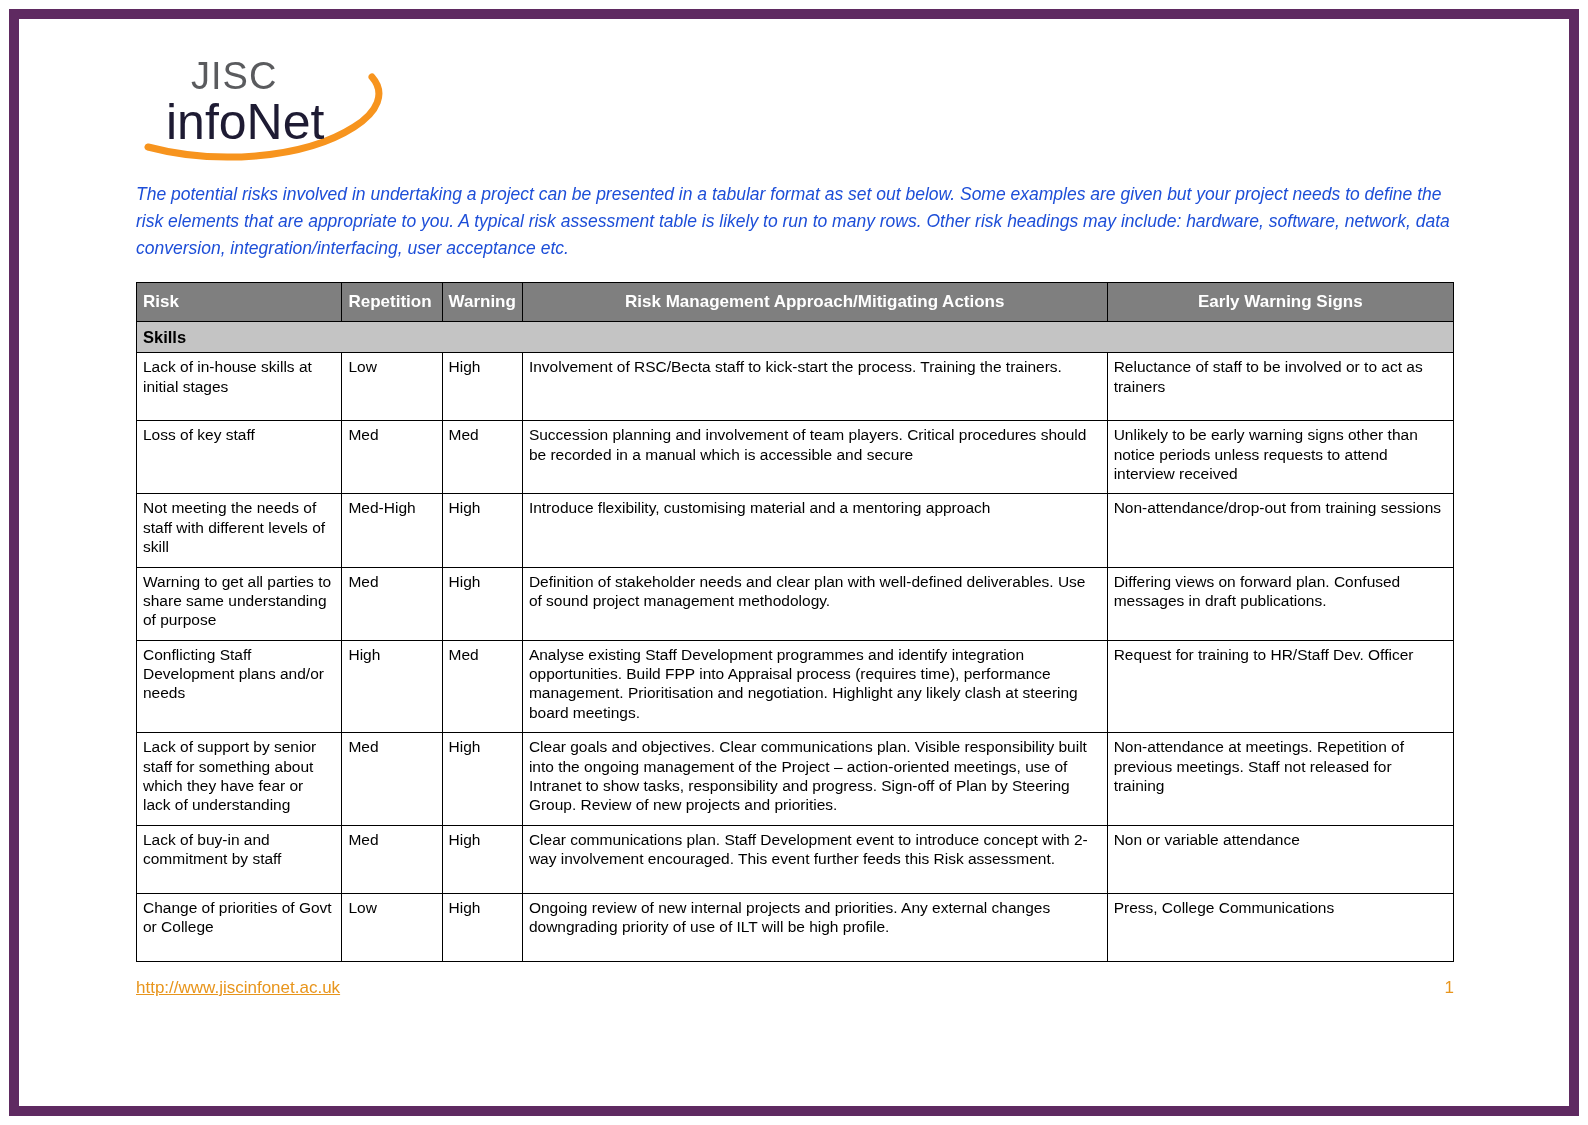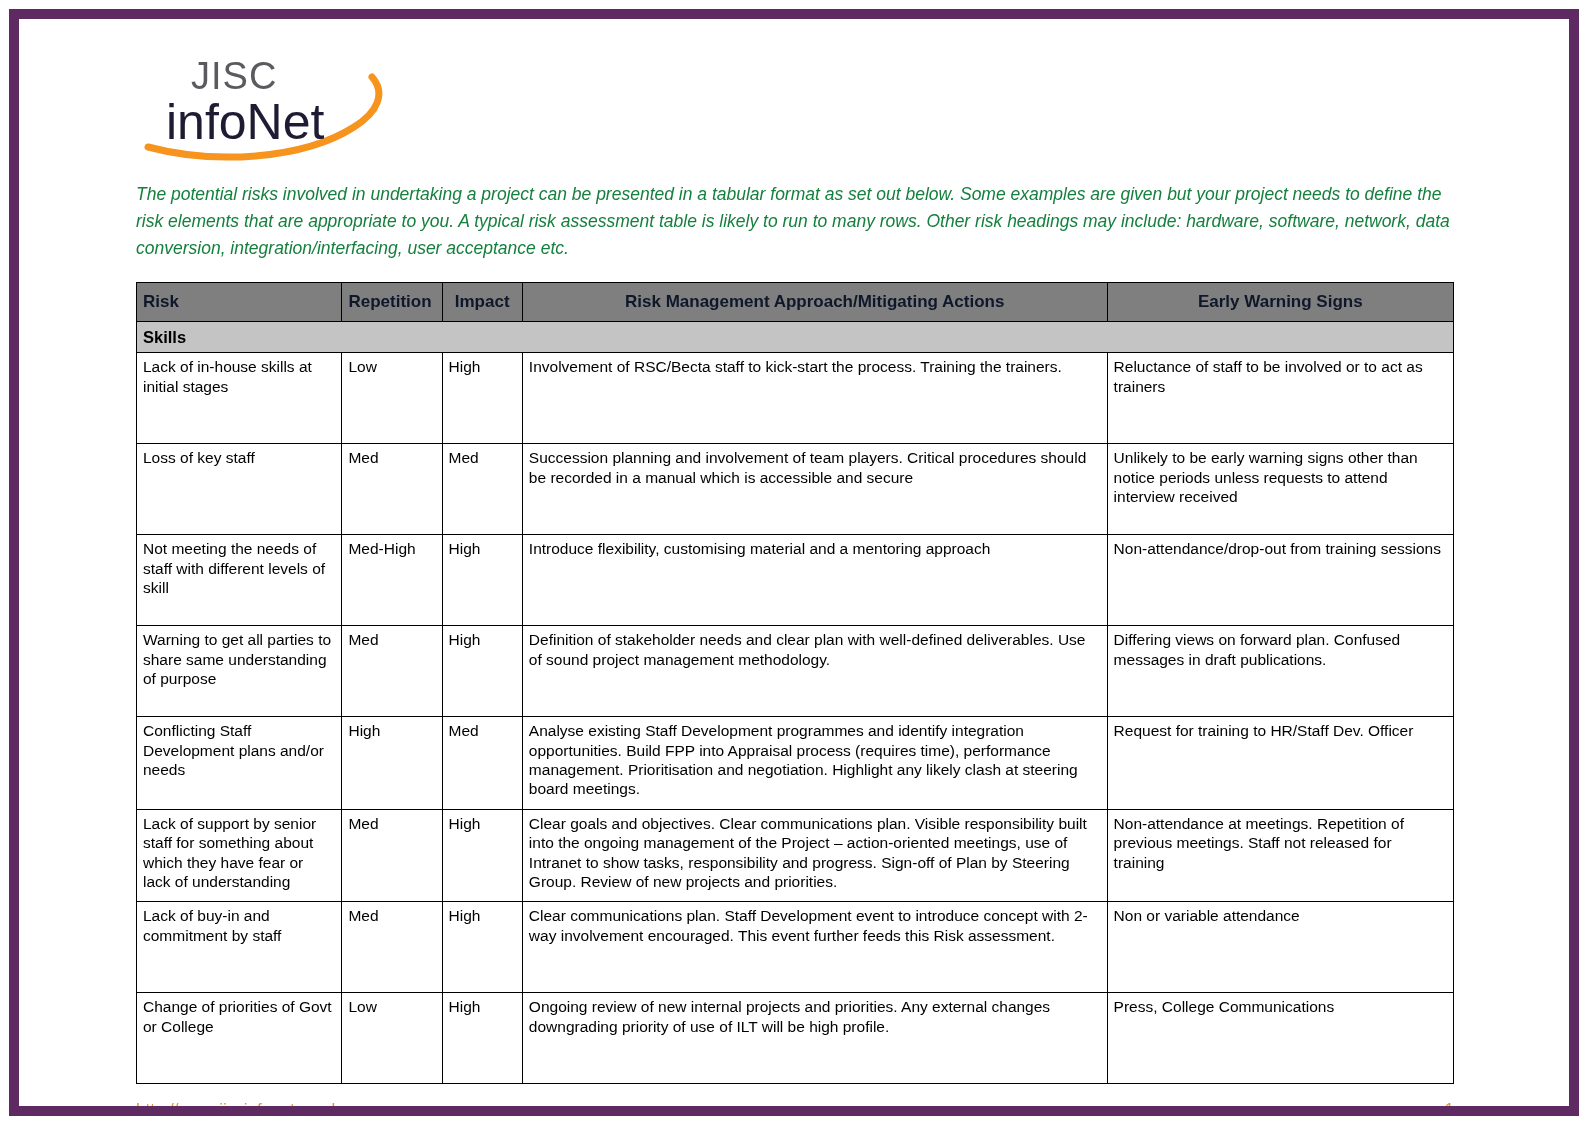--- a/index.html
+++ b/index.html
@@ -28,55 +28,55 @@
     color:#000;
   }
   .logo { margin-top:10px; width:250px; height:108px; }
 
   
   .intro {
     margin-top:18px;
     font-style:italic;
     font-size:17.5px;
     line-height:1.55;
-    color:#15803d;
+    color:#1d4ed8;
   }
 
   
   table.risk-table {
     margin-top:20px;
     width:100%;
     border-collapse:collapse;
     font-size:15.5px;
     line-height:1.25;
     border:1px solid #000;
   }
   table.risk-table th, table.risk-table td {
     border:1px solid #000;
     vertical-align:top;
     padding:4px 7px 10px 6px;
   }
   table.risk-table thead th {
     background:#7f7f7f;
-    color:#0f172a;
+    color:#ffffff;
     font-weight:700;
     font-size:17px;
     padding:8px 6px;
     vertical-align:middle;
   }
   th.col-0, th.col-1 { text-align:left; }
   th.col-2, th.col-3, th.col-4 { text-align:center; }
   tr.section-row td {
     background:#c4c4c4;
     font-weight:700;
     font-size:16.5px;
     padding:5px 6px;
     margin-left:29px;
   }
-  tr.data-row td { height:91px; }
+  tr.data-row td { height:68px; }
 
   
   .doc-footer {
     margin-top:16px;
     display:flex;
     justify-content:space-between;
     align-items:baseline;
     font-size:17px;
     gap:10px;
   }
@@ -106,21 +106,21 @@
           <col style="width:15.6%">
           <col style="width:7.6%">
           <col style="width:6.1%">
           <col style="width:44.4%">
           <col style="width:26.3%">
         </colgroup>
         <thead>
           <tr>
               <th class="col-0">Risk</th>
               <th class="col-1">Repetition</th>
-              <th class="col-2">Impact</th>
+              <th class="col-2">Warning</th>
               <th class="col-3">Risk Management Approach/Mitigating Actions</th>
               <th class="col-4">Early Warning Signs</th>
             </tr>
         </thead>
         <tbody>
             <tr class="section-row">
               <td colspan="5">Skills</td>
             </tr>
             <tr class="data-row">
               <td>Lack of in-house skills at initial stages</td>

